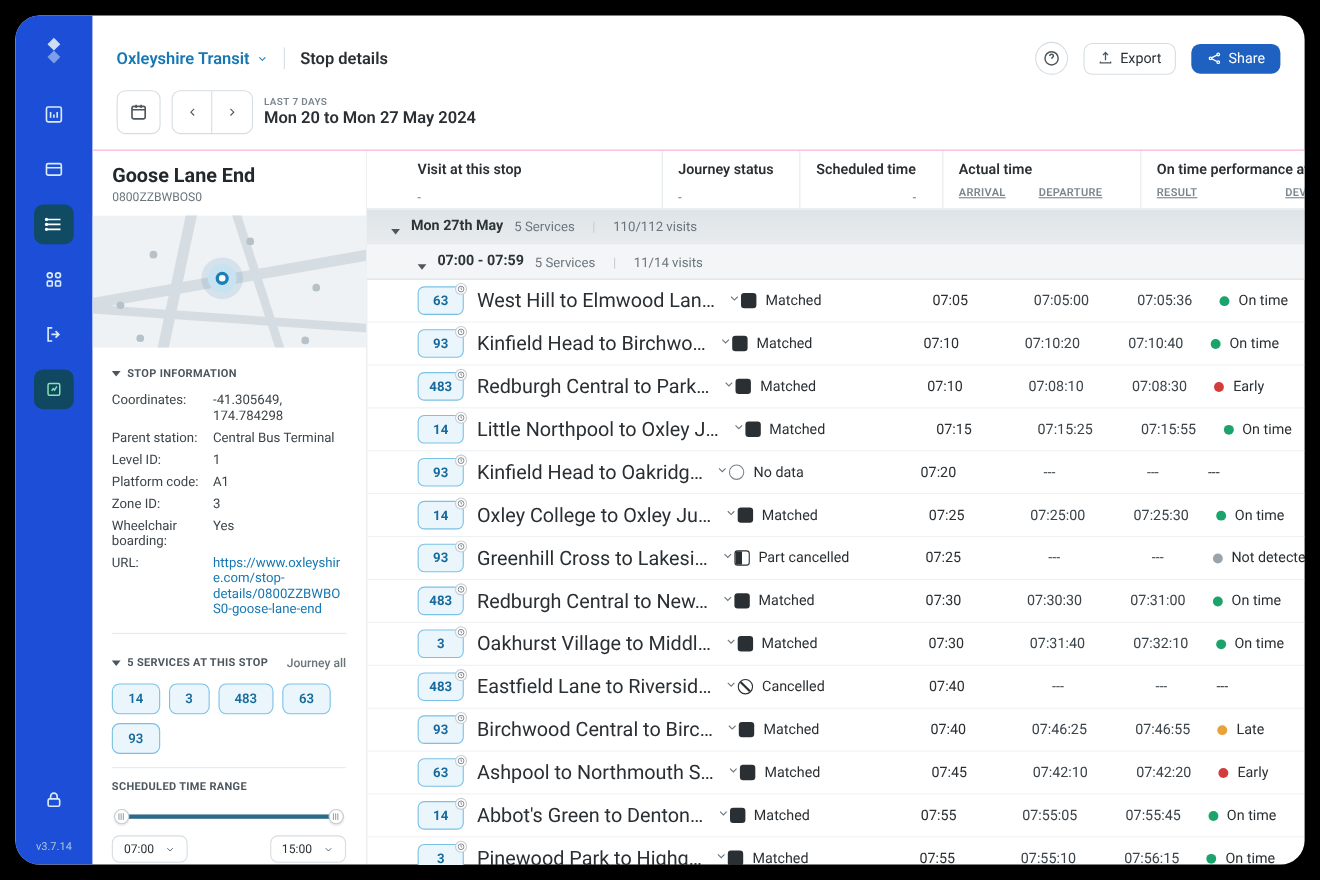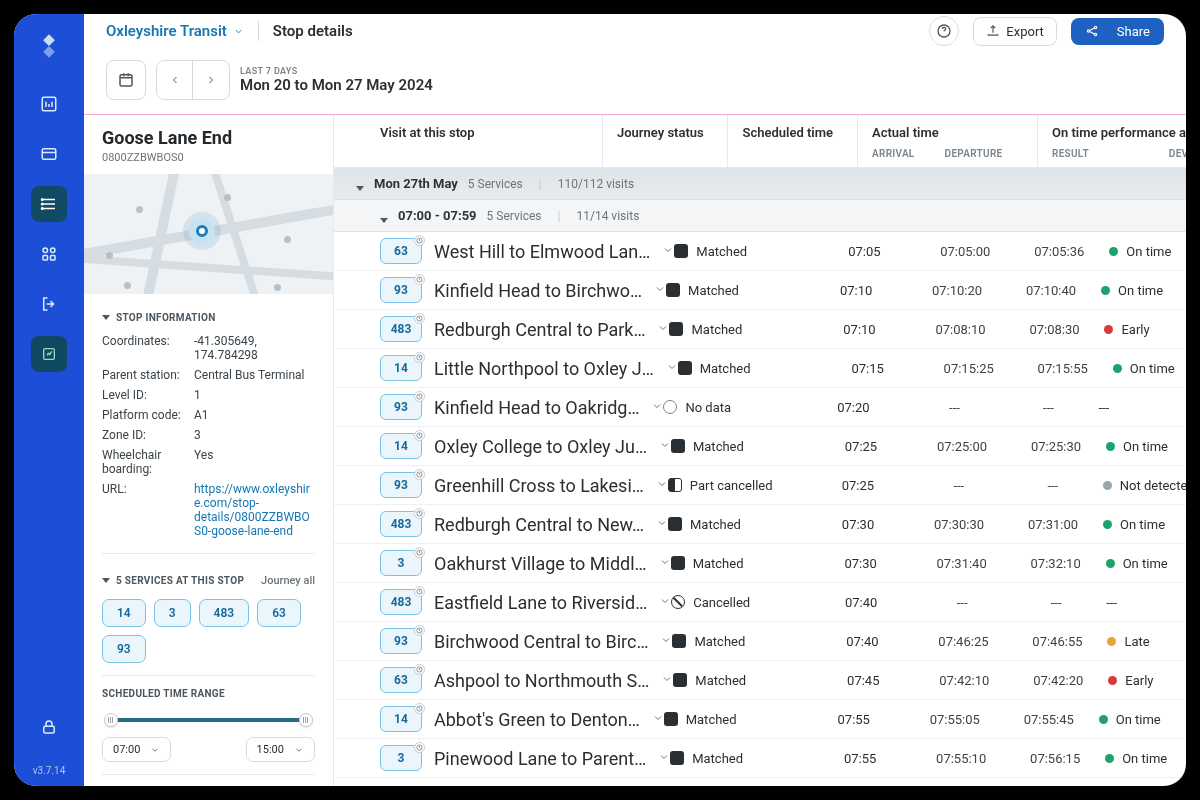--- a/index.html
+++ b/index.html
@@ -9,28 +9,28 @@
   
   .nav-rail { width:70px; background:#1d4ed8; display:flex; flex-direction:column; align-items:center; padding:18px 0 10px; }
   .nav-rail .logo { width:28px; height:28px; margin-bottom:26px; }
   .nav-rail .rail-btn { width:36px; height:36px; border-radius:8px; display:flex; align-items:center; justify-content:center; margin-bottom:14px; cursor:pointer; }
   .nav-rail .rail-btn.active { background:#114a63; }
   .nav-rail .spacer { flex:1; }
   .nav-rail .ver { color:#a9c9d7; font-size:10px; margin-top:6px; }
   .rail-icon { stroke:#d9ecf4; }
   
   .app { flex:1; display:flex; flex-direction:column; overflow:hidden; }
-  .topbar { padding:2px 22px 10px; display:flex; align-items:center; gap:14px; }
+  .topbar { padding:24px 22px 10px; display:flex; align-items:center; gap:14px; }
   .org-sel { color:#1677b3; font-weight:600; font-size:15px; display:flex; align-items:center; gap:6px; cursor:pointer; }
   .divider-v { width:1px; height:20px; background:#d6dde2; }
   .page-title { font-size:15px; font-weight:600; color:#2a2f33; }
   .topbar .grow { flex:1; }
   .circ-btn { width:30px; height:30px; border:1px solid #d6dde2; border-radius:50%; display:flex; align-items:center; justify-content:center; cursor:pointer; }
   .export-btn { border:1px solid #d6dde2; border-radius:8px; padding:6px 12px; display:flex; align-items:center; gap:6px; font-size:13px; color:#2a2f33; cursor:pointer; }
-  .share-btn { background:#1f61c0; color:#fff; border-radius:8px; padding:6px 14px; display:flex; align-items:center; gap:18px; font-size:13px; cursor:pointer; }
+  .share-btn { background:#1f61c0; color:#fff; border-radius:8px; padding:6px 14px; display:flex; align-items:center; gap:6px; font-size:13px; cursor:pointer; }
   .toolbar2 { padding:4px 22px 14px; display:flex; align-items:center; gap:10px; border-bottom:1px solid #f9a8d4; }
   .sq-btn { width:40px; height:40px; border:1px solid #d6dde2; border-radius:8px; display:flex; align-items:center; justify-content:center; cursor:pointer; }
   .nav-pair { display:flex; border:1px solid #d6dde2; border-radius:8px; height:40px; }
   .nav-pair .ar { width:36px; display:flex; align-items:center; justify-content:center; cursor:pointer; }
   .nav-pair .ar:first-child { border-right:1px solid #d6dde2; }
   .range-disp .kicker { font-size:9px; letter-spacing:.04em; color:#7a858d; font-weight:600; }
   .range-disp .range { font-size:15px; font-weight:600; color:#2a2f33; }
   
   .body { flex:1; display:flex; overflow:hidden; }
   
@@ -61,21 +61,21 @@
   .slider .hdl .g span { width:1px; background:#9aa4ab;}
   .time-sel-row { display:flex; justify-content:space-between; gap:10px; }
   .sel-box { border:1px solid #d6dde2; border-radius:7px; padding:5px 10px; font-size:11px; color:#2a2f33; display:flex; align-items:center; gap:10px; cursor:pointer;}
   .hr { height:1px; background:#e5eaee; margin:12px 0; }
   
   .table-wrap { flex:1; overflow:auto; font-size:13px; color:#2a2f33; }
   .thead { display:flex; border-bottom:1px solid #e5eaee; background:#fff; position:sticky; top:0; z-index:2;}
   .th-group { padding:10px 14px 8px; border-left:1px solid #e5eaee; }
   .th-group:first-child { border-left:none; }
   .th-top { font-size:13px; font-weight:600; color:#2a2f33; white-space:nowrap;}
-  .th-sub { font-size:10px; color:#7a858d; font-weight:600; letter-spacing:.03em; margin-top:8px; }
+  .th-sub { font-size:10px; color:#7a858d; font-weight:600; letter-spacing:.03em; margin-top:8px;text-decoration:underline; }
   .th-subrow { display:flex; gap:30px; }
   .gcol-visit { flex:0 0 268px; padding-left:46px;}
   .gcol-status { flex:0 0 125px; }
   .gcol-sched { flex:0 0 130px; text-align:right; padding-right:24px;}
   .gcol-actual { flex:0 0 180px; }
   .gcol-otp { flex:0 0 170px; }
   .group-row { background:#e9edf0; padding:8px 14px 8px 22px; display:flex; align-items:flex-end; gap:10px; font-size:12px; border-bottom:1px solid #dbe1e5;}
   .group-row.day { background: linear-gradient(#dfe4e8,#e7ebee);}
   .group-row .dtitle { font-weight:700; color:#2d3438; font-size:13px;}
   .group-row .sub { color:#6b757c; }
@@ -748,21 +748,21 @@
     <div class="col-dev">+20s</div>
   </div>
               <div class="vrow">
     <div class="col-visit">
       <div class="svc-pill">3<span class="tick">
                       <svg width="7" height="7" viewBox="0 0 24 24" fill="none" stroke="#7a858d" stroke-width="3">
                         <circle cx="12" cy="12" r="9"></circle>
                         <path d="M12 7v5l3 2"></path>
                       </svg>
                     </span></div>
-      <div class="rt">Pinewood Lane to Parent…</div>
+      <div class="rt">Pinewood Park to Highg…</div>
       <div class="chev"><svg width="12" height="12" viewBox="0 0 24 24" fill="none" stroke="#6b757c" stroke-width="2">
                       <path d="M6 9l6 6 6-6"></path>
                     </svg></div>
     </div>
     <div class="col-status">
       <span class="st-ic sq"></span>
       <span>Matched</span>
     </div>
     <div class="col-sched">07:55</div>
     <div class="col-actual">

